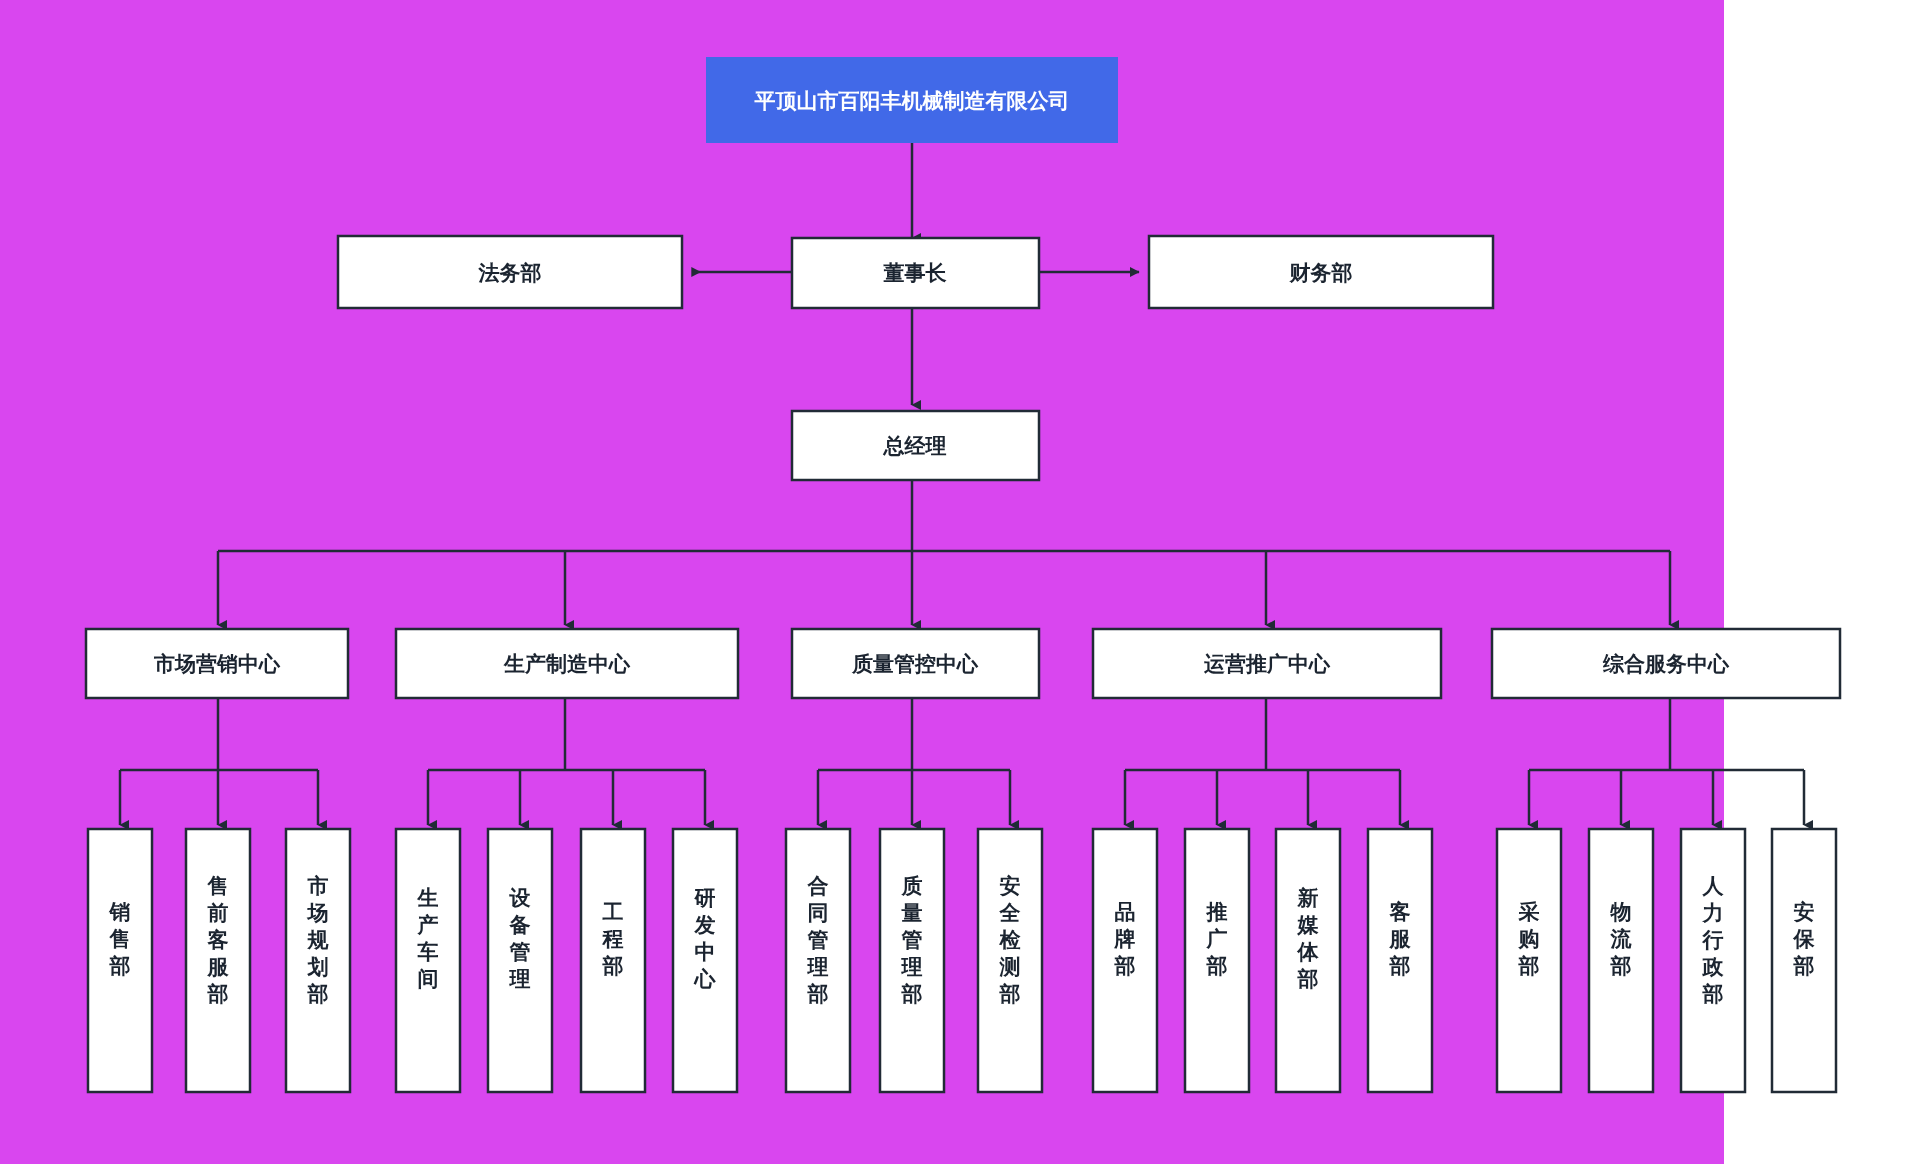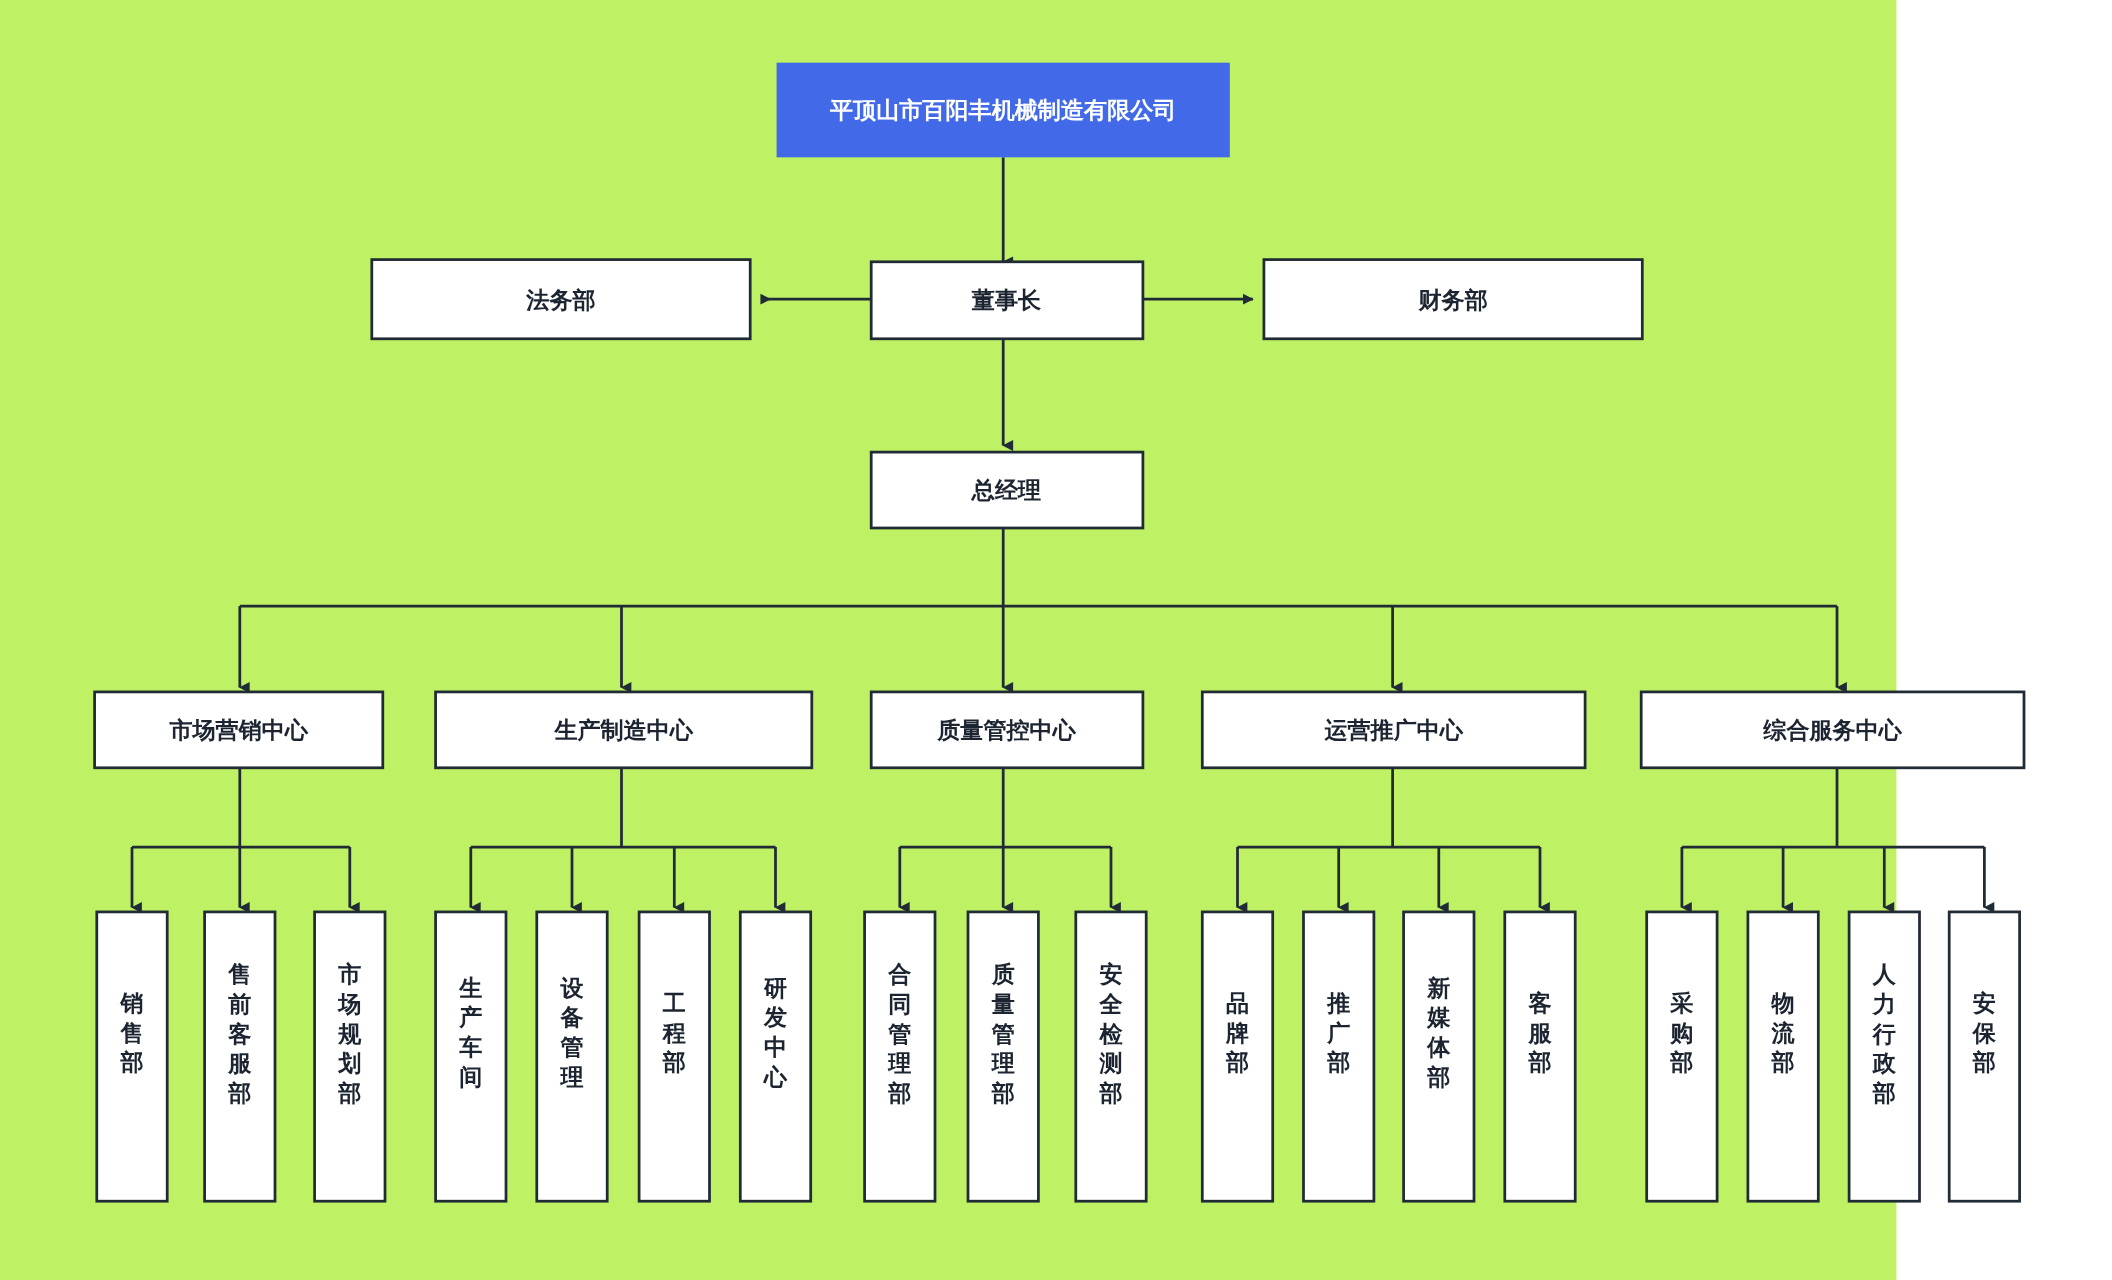--- a/index.html
+++ b/index.html
@@ -8,21 +8,21 @@
     background: #ffffff;
     width: 1920px;
     height: 1164px;
     overflow: hidden;
     font-family: "Liberation Sans", "DejaVu Sans", sans-serif;
   }
   #chart-root {
     position: relative;
     width: 1724px;
     height: 1164px;
-    background: #bef264;
+    background: #d946ef;
   }
   svg#org-svg {
     position: absolute;
     left: 0;
     top: 0;
     width: 1920px;
     height: 1164px;
     display: block;
   }
   .node-box {

